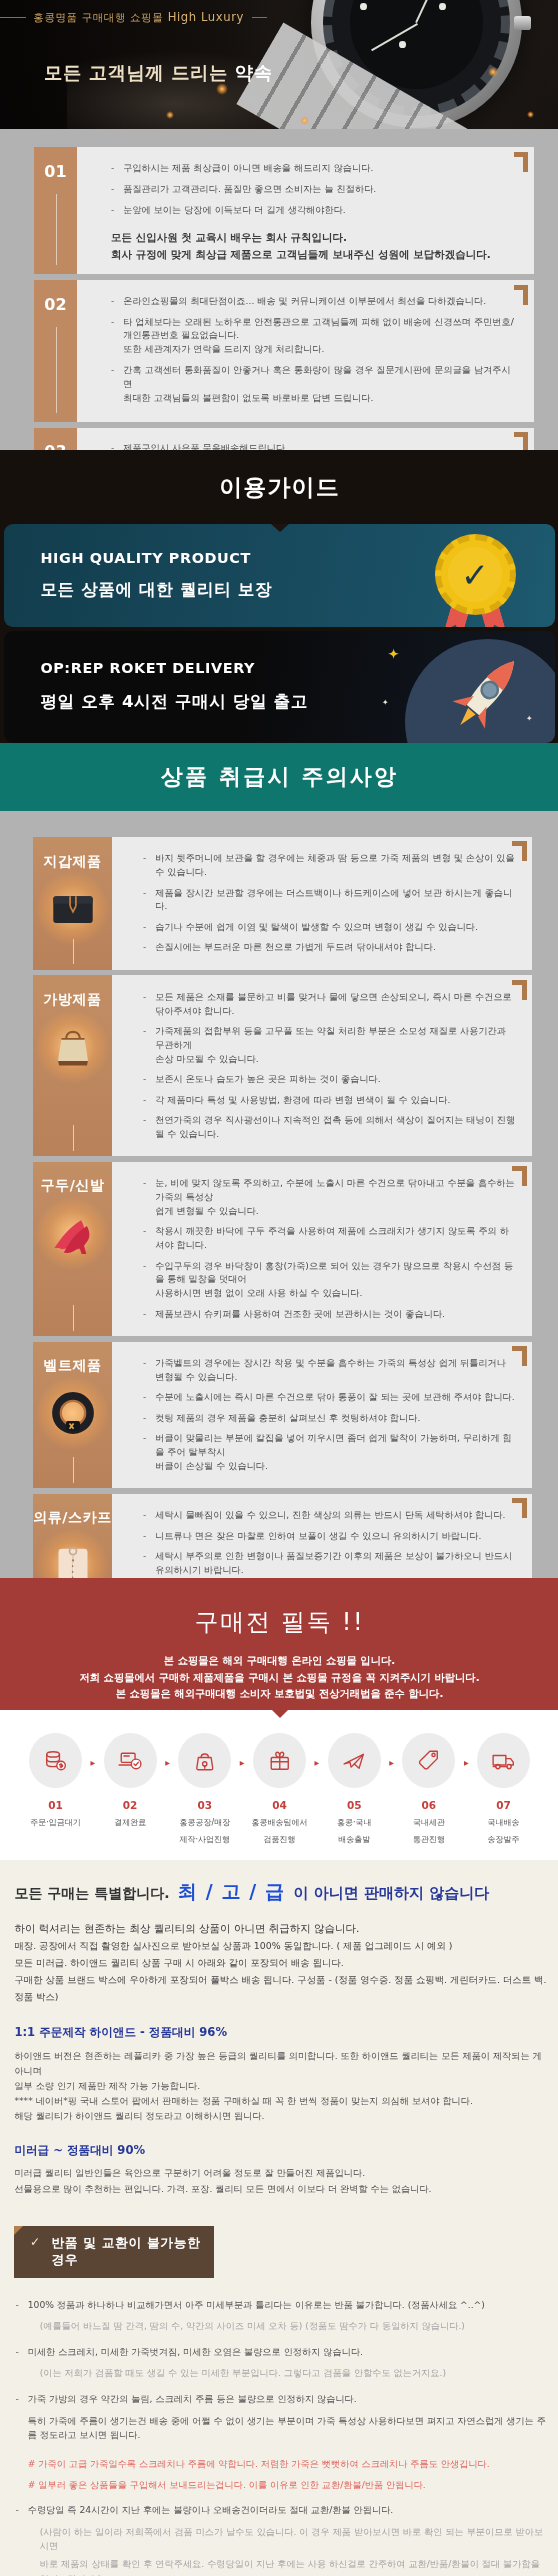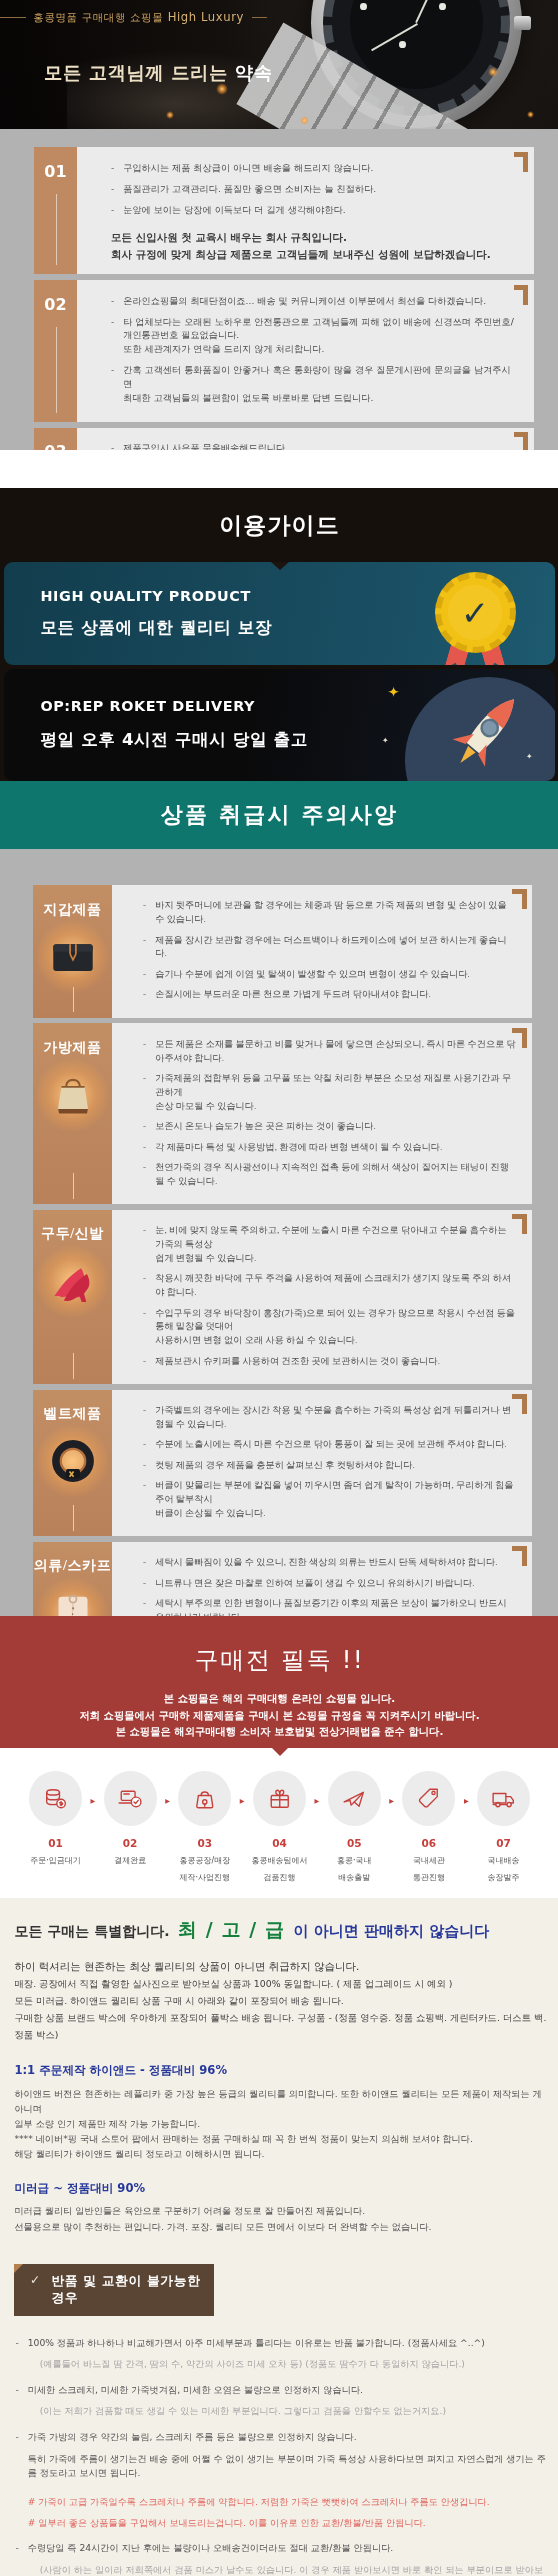--- a/index.html
+++ b/index.html
@@ -34,21 +34,21 @@
   .p-col{width:43px;background:#bf8a61;flex:none;position:relative;text-align:center;}
   .p-num{color:#fff;font-size:16px;font-weight:700;padding-top:14.4px;}
   .p-vline{position:absolute;left:50%;top:47px;bottom:9px;width:0.6px;background:rgba(255,255,255,.55);}
   .p-body{padding:13.3px 16.6px 10px 34px;flex:1;}
   .bullet{display:flex;margin-bottom:7.2px;color:#4b4b4b;font-size:9.2px;line-height:1.5;}
   .bullet .dash{width:12.2px;flex:none;color:#666;}
   .p-bold{font-size:10.5px;font-weight:700;color:#3c3c3c;line-height:1.7;}
   .corner{position:absolute;top:4.4px;right:5.5px;width:14.4px;height:20px;border-top:5.5px solid #ae7a4c;border-right:5.5px solid #ae7a4c;}
 
   
-  .black-wrap{height:361px;background:#15100c;overflow:visible;position:relative;margin-top:38px;}
+  .black-wrap{height:361px;background:#15100c;overflow:visible;position:relative;}
   .guide-banner{height:74px;display:flex;align-items:center;justify-content:center;position:relative;}
   .guide-title{color:#fff;font-size:23px;font-weight:800;letter-spacing:1.1px;}
   .guide-tri{position:absolute;left:50%;bottom:-7.8px;transform:translateX(-50%);width:0;height:0;border-left:9.4px solid transparent;border-right:9.4px solid transparent;border-top:8.3px solid #1d140f;z-index:5;}
   .banner{margin:0 4.4px;border-radius:9px;position:relative;overflow:hidden;}
   .banner.quality{height:103px;background:linear-gradient(100deg,#123d4d 0%,#1a4f63 70%,#1d5a70 100%);}
   .banner.delivery{height:112px;margin-top:4.4px;background:linear-gradient(100deg,#0a0a0b 45%,#0e1219 75%,#11161f 100%);}
   .banner .b-title{position:absolute;left:36px;color:#fff;font-size:14.4px;font-weight:800;letter-spacing:0.6px;}
   .banner .b-sub{position:absolute;left:36px;color:#fff;font-size:16.6px;font-weight:700;letter-spacing:0.6px;}
   .quality .b-title{top:25.5px;}
   .quality .b-sub{top:55px;}
@@ -63,21 +63,21 @@
   .rocket-circle{position:absolute;right:-16.6px;top:7.8px;width:166px;height:166px;border-radius:50%;background:#31445c;}
   .rocket-svg{position:absolute;right:16.6px;top:14.4px;width:105px;height:98px;}
   .star{position:absolute;color:#f2c116;font-size:14.4px;}
   .star.s2{font-size:7.8px;color:#e8e3d5;}
 
   .care-header{height:68px;display:flex;align-items:center;justify-content:center;background:#0f766e;}
   .care-title{color:#fff;font-size:22px;font-weight:800;letter-spacing:2.2px;}
 
   
   .care{height:767px;background:#b2b2b2;padding-top:22px;overflow:hidden;}
-  .c-card{position:relative;margin:14px 27px 0 33px;display:flex;background:#ebebeb;font-family:Liberation Serif, serif;}
+  .c-card{position:relative;margin:4px 27px 0 33px;display:flex;background:#ebebeb;}
   .c-card + .c-card{margin-top:5.5px;}
   .c-col{width:79px;flex:none;background:linear-gradient(180deg,#c28e64,#b9815a);position:relative;text-align:center;}
   .c-title{color:#fff;font-size:14px;font-weight:800;padding-top:15.5px;letter-spacing:0.6px;}
   .c-img{width:58px;height:58px;margin:9px auto 0;position:relative;}
   .c-glow{position:absolute;inset:-7.8px;background:radial-gradient(circle,rgba(255,200,130,.95) 0%,rgba(255,170,80,.35) 45%,rgba(0,0,0,0) 72%);border-radius:50%;}
   .c-img svg{position:relative;width:100%;height:100%;}
   .c-vline{position:absolute;left:50%;bottom:5.5px;width:0.6px;height:25.5px;background:rgba(255,255,255,.6);}
   .c-body{padding:14.4px 14.4px 9px 31px;flex:1;}
   .c-body .bullet{margin-bottom:6.7px;font-size:9.2px;}
 
@@ -94,21 +94,21 @@
   .step-circle{width:53px;height:55px;border-radius:50%;background:#ececec;margin:0 auto;display:flex;align-items:center;justify-content:center;}
   .step-circle svg{width:25.5px;height:25.5px;}
   .step-num{color:#c6403c;font-size:10.5px;font-weight:700;margin-top:11px;}
   .step-label{color:#555;font-size:8px;line-height:2.1;margin-top:4.4px;}
   .step-arrow{color:#c6403c;font-size:6.1px;margin-top:25.5px;flex:none;}
 
   
   .premium{height:716px;background:#f3f0e8;padding:19px 12.2px 22px 14.4px;overflow:hidden;}
   .headline{white-space:nowrap;}
   .hl-prefix{font-size:14px;font-weight:700;color:#333;}
-  .hl-grade{font-size:19px;font-weight:900;color:#15803d;letter-spacing:1.1px;margin:0 5.5px;}
+  .hl-grade{font-size:19px;font-weight:900;color:#1d4ed8;letter-spacing:1.1px;margin:0 5.5px;}
   .hl-suffix{font-size:15px;font-weight:800;color:#27389b;}
   .intro{margin-top:14.4px;}
   .intro div{font-size:9.4px;color:#3f3f3f;line-height:1.8;}
   .q-block{margin-top:19px;}
   .q-head{color:#27389b;font-size:11.6px;font-weight:800;margin-bottom:7.8px;}
   .q-block .ln{font-size:9.2px;color:#4c4c4c;line-height:1.65;}
   .returns-box{margin-top:30px;width:200px;background:#5a4434;color:#fff;font-size:12.8px;font-weight:800;padding:9px 0 9px 37px;position:relative;letter-spacing:0.6px;}
   .returns-box .check{position:absolute;left:15.5px;top:9px;font-size:12.2px;color:#f0e7dc;}
   .returns-box .fold{position:absolute;left:0;top:0;width:0;height:0;border-top:9px solid #b5804f;border-right:9px solid transparent;}
   .ret-list{margin-top:20px;}

